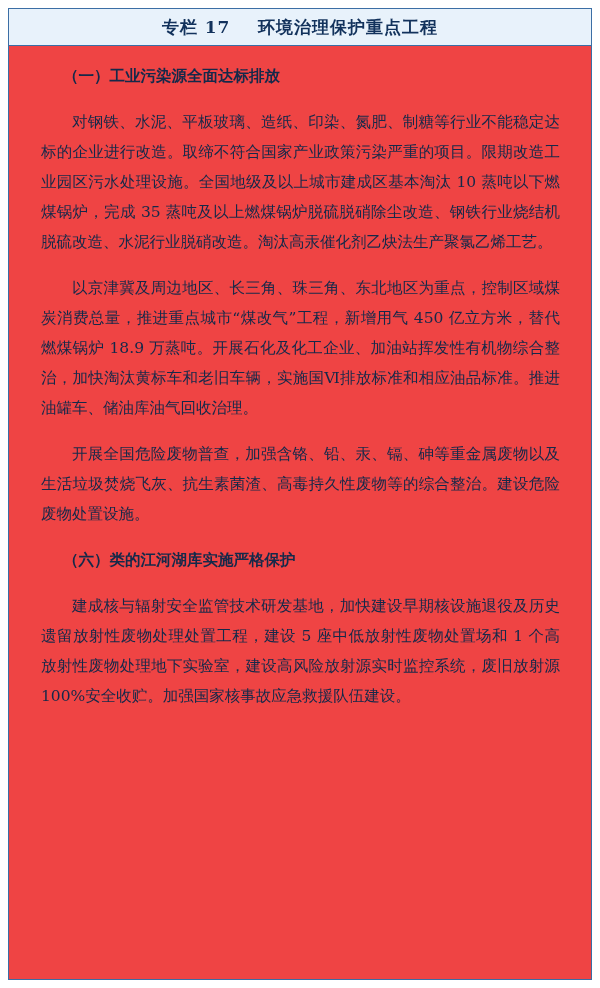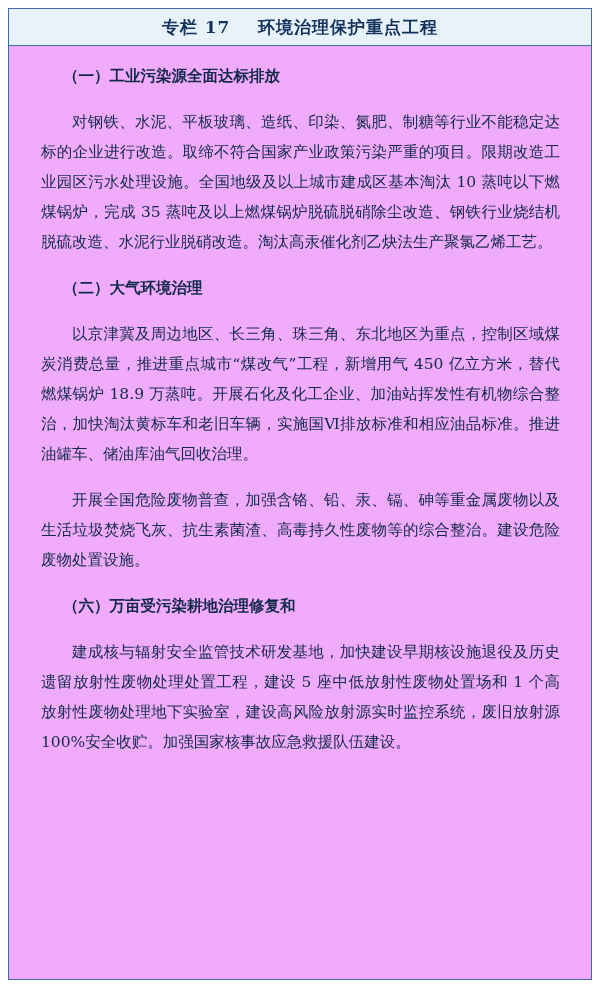--- a/index.html
+++ b/index.html
@@ -17,21 +17,21 @@
     width: 600px;
     height: 988px;
     box-sizing: border-box;
     padding: 8px 8px 8px 8px;
   }
   .box {
     box-sizing: border-box;
     width: 584px;
     height: 972px;
     border: 1px solid #3b6ea5;
-    background: #f0abfc;
+    background: #ef4444;
     padding: 0;
     position: relative;
     overflow: hidden;
   }
   .title-bar {
     box-sizing: border-box;
     width: 100%;
     padding: 7px 0 6px 0;
     text-align: center;
     border-bottom: 1px solid #3b6ea5;
@@ -78,25 +78,24 @@
 
     <div class="title-bar">
       <span class="title-text">专栏 17    环境治理保护重点工程</span>
     </div>
 
     <div class="content">
 
       <h3 class="sec-head">（一）工业污染源全面达标排放</h3>
       <p class="para">对钢铁、水泥、平板玻璃、造纸、印染、氮肥、制糖等行业不能稳定达标的企业进行改造。取缔不符合国家产业政策污染严重的项目。限期改造工业园区污水处理设施。全国地级及以上城市建成区基本淘汰 10 蒸吨以下燃煤锅炉，完成 35 蒸吨及以上燃煤锅炉脱硫脱硝除尘改造、钢铁行业烧结机脱硫改造、水泥行业脱硝改造。淘汰高汞催化剂乙炔法生产聚氯乙烯工艺。</p>
 
-      <h3 class="sec-head">（二）大气环境治理</h3>
       <p class="para">以京津冀及周边地区、长三角、珠三角、东北地区为重点，控制区域煤炭消费总量，推进重点城市“煤改气”工程，新增用气 450 亿立方米，替代燃煤锅炉 18.9 万蒸吨。开展石化及化工企业、加油站挥发性有机物综合整治，加快淘汰黄标车和老旧车辆，实施国Ⅵ排放标准和相应油品标准。推进油罐车、储油库油气回收治理。</p>
 
 
 
       <p class="para">开展全国危险废物普查，加强含铬、铅、汞、镉、砷等重金属废物以及生活垃圾焚烧飞灰、抗生素菌渣、高毒持久性废物等的综合整治。建设危险废物处置设施。</p>
 
-      <h3 class="sec-head">（六）万亩受污染耕地治理修复和</h3>
+      <h3 class="sec-head">（六）类的江河湖库实施严格保护</h3>
       <p class="para">建成核与辐射安全监管技术研发基地，加快建设早期核设施退役及历史遗留放射性废物处理处置工程，建设 5 座中低放射性废物处置场和 1 个高放射性废物处理地下实验室，建设高风险放射源实时监控系统，废旧放射源 100%安全收贮。加强国家核事故应急救援队伍建设。</p>
 
     </div>
   </div>
 </div>
 
 </body></html>

